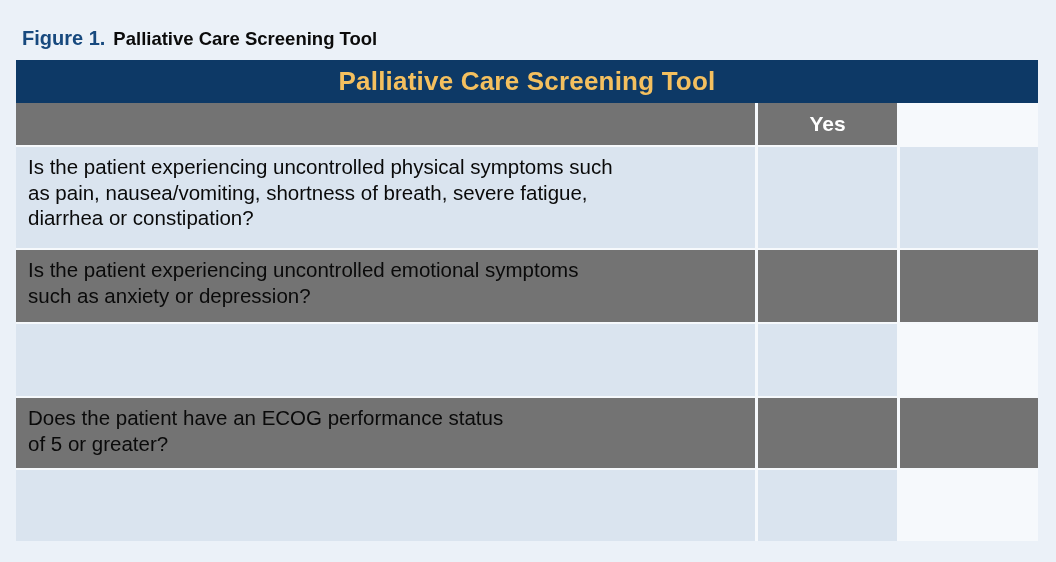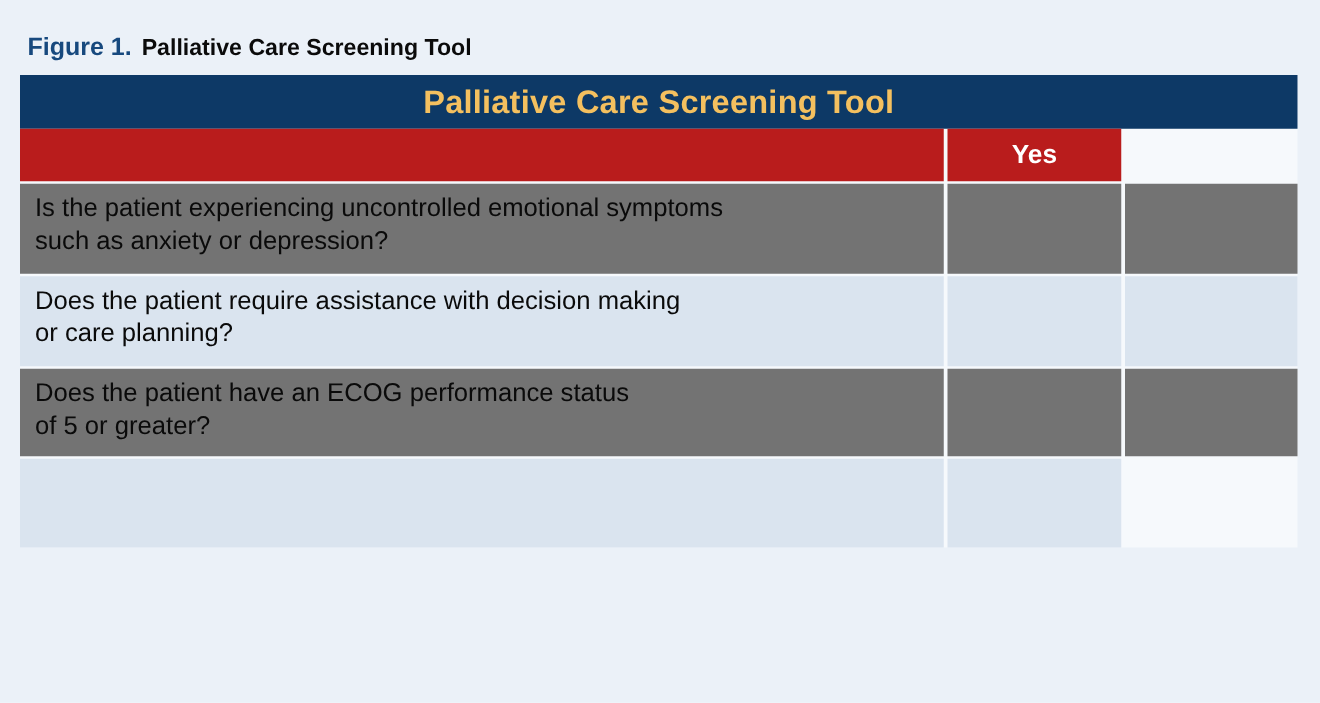--- a/index.html
+++ b/index.html
@@ -35,21 +35,21 @@
     color: #F4C05F; font-weight: bold; font-size: 26px;
     text-align: center; line-height: 43px;
     letter-spacing: 0.2px;
   }
   .grid-row {
     display: grid;
     grid-template-columns: 739px 139px 138px;
     column-gap: 3px;
   }
   .header-row { height: 42px; }
-  .header-row .cell { background: #b91c1c; }
+  .header-row .cell { background: #737373; }
   .header-row .hdr {
     color: #FFFFFF; font-weight: bold; font-size: 21px;
     display: flex; align-items: center; justify-content: center;
   }
   .body-row { margin-top: 2px; }
   .body-row .cell { background: #737373; }
   .body-row.alt .cell { background: #DAE4EF; }
   .q-cell {
     color: #0A0A0A; font-size: 20.5px; line-height: 25.5px;
     padding: 7px 10px 0 12px;
@@ -73,31 +73,36 @@
 
   <div class="screen-table">
 
     <div class="title-bar">Palliative Care Screening Tool</div>
 
     <div class="grid-row header-row">
       <div class="cell"></div>
       <div class="cell hdr">Yes</div>
     </div>
 
+    <div class="grid-row body-row alt r1">
+      <div class="cell q-cell">Is the patient experiencing uncontrolled physical symptoms such
+as pain, nausea/vomiting, shortness of breath, severe fatigue,
+diarrhea or constipation?</div>
+      <div class="cell"></div>
+      <div class="cell"></div>
+    </div>
 
     <div class="grid-row body-row r2">
       <div class="cell q-cell">Is the patient experiencing uncontrolled emotional symptoms
 such as anxiety or depression?</div>
       <div class="cell"></div>
       <div class="cell"></div>
     </div>
 
     <div class="grid-row body-row alt r3">
-      <div class="cell q-cell">Does the patient require assistance with decision making
-or care planning?</div>
       <div class="cell"></div>
       <div class="cell"></div>
     </div>
 
     <div class="grid-row body-row r4">
       <div class="cell q-cell">Does the patient have an ECOG performance status
 of 5 or greater?</div>
       <div class="cell"></div>
       <div class="cell"></div>
     </div>

